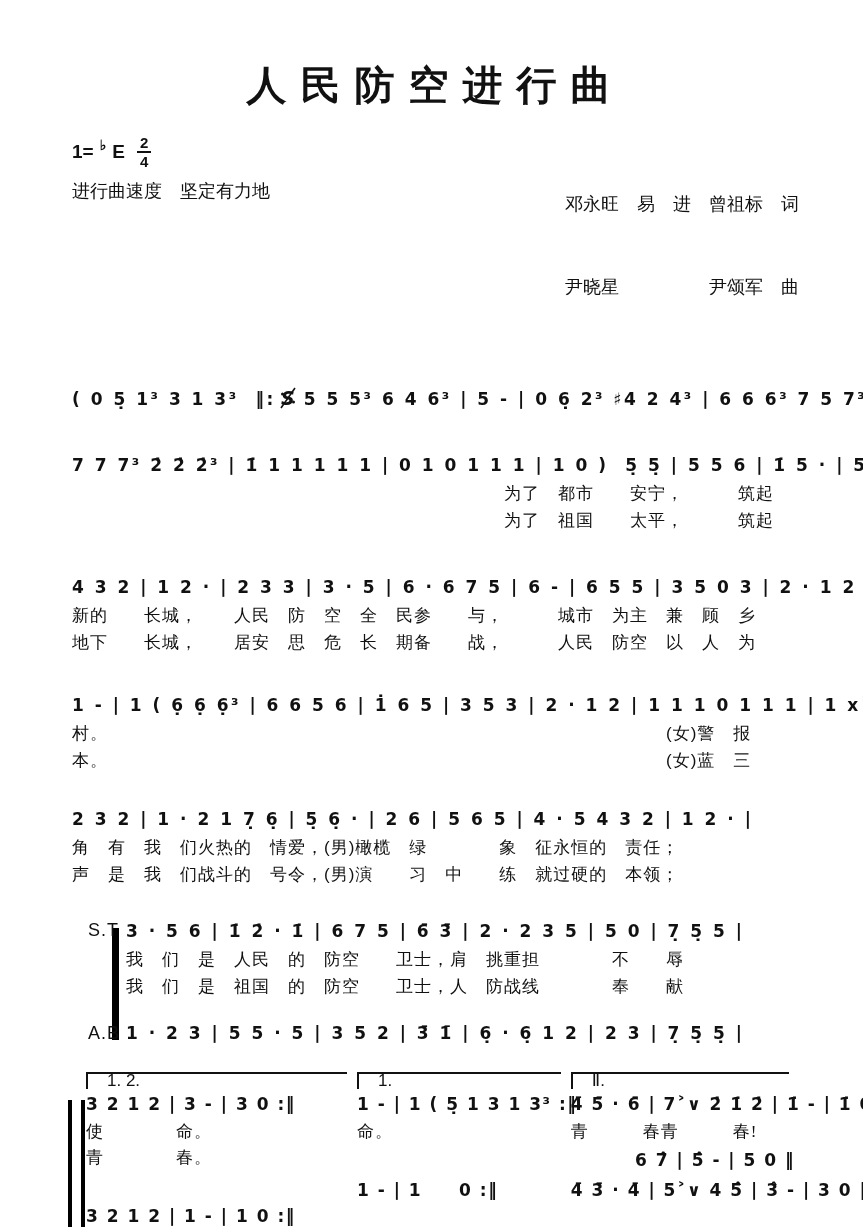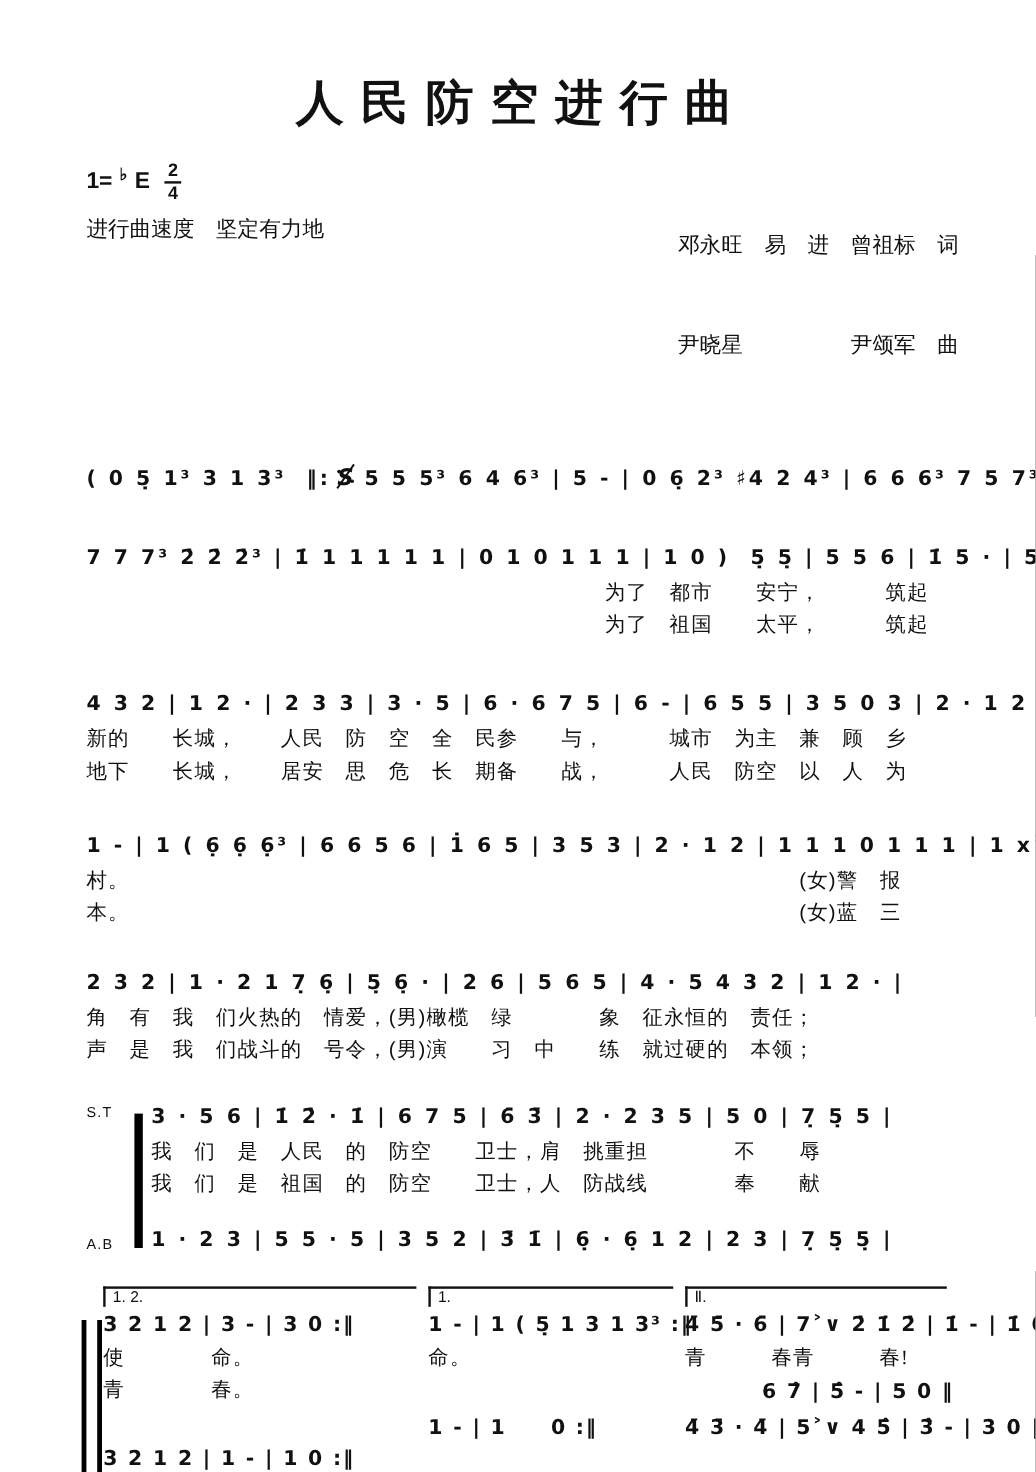--- a/index.html
+++ b/index.html
@@ -56,36 +56,36 @@
   .sys3{margin-top:38px;}
   .sys4{margin-top:34px;}
   .sys5{margin-top:30px;}
   .segno{display:inline-block;width:16px;height:22px;vertical-align:-4px;margin:0 8px 0 4px;}
   .segno svg{width:16px;height:22px;}
   
   .grand{position:relative;margin-top:28px;padding-left:54px;}
   .grand::before{
     content:"";position:absolute;left:40px;top:12px;bottom:8px;width:7px;background:#000;
   }
-  .vlabel{position:absolute;left:0;font-size:12px;letter-spacing:1px;}
+  .vlabel{position:absolute;left:16px;font-size:18px;letter-spacing:1px;}
   .vlabel.top{top:4px;}
   .vlabel.bottom{bottom:4px;}
   .grand .gap{height:18px;}
   
   .final{position:relative;margin-top:24px;padding-left:14px;}
   .final::before{
     content:"";position:absolute;left:-4px;top:28px;bottom:4px;width:9px;
     border-left:4px solid #000;border-right:4px solid #000;
   }
   .final-grid{display:grid;grid-template-columns:38% 30% 32%;}
   .vcol{display:flex;flex-direction:column;}
   .volta{
-    height:15px;font-size:13px;line-height:14px;
+    height:15px;font-size:17px;line-height:14px;
     border-top:2px solid #111;border-left:2px solid #111;
-    padding-left:6px;margin-right:10px;white-space:pre;
+    padding-left:19px;margin-right:10px;white-space:pre;
   }
   .final .notes{line-height:30px;font-size:17px;letter-spacing:1.5px;}
   .final .lyric{line-height:26px;font-family:Liberation Serif, serif;}
   .smallvoice{height:30px;text-align:right;padding-right:4px;}
   .smallvoice .notes{display:inline;line-height:30px;}
 </style>
 </head>
 <body>
 
 <div class="page">

